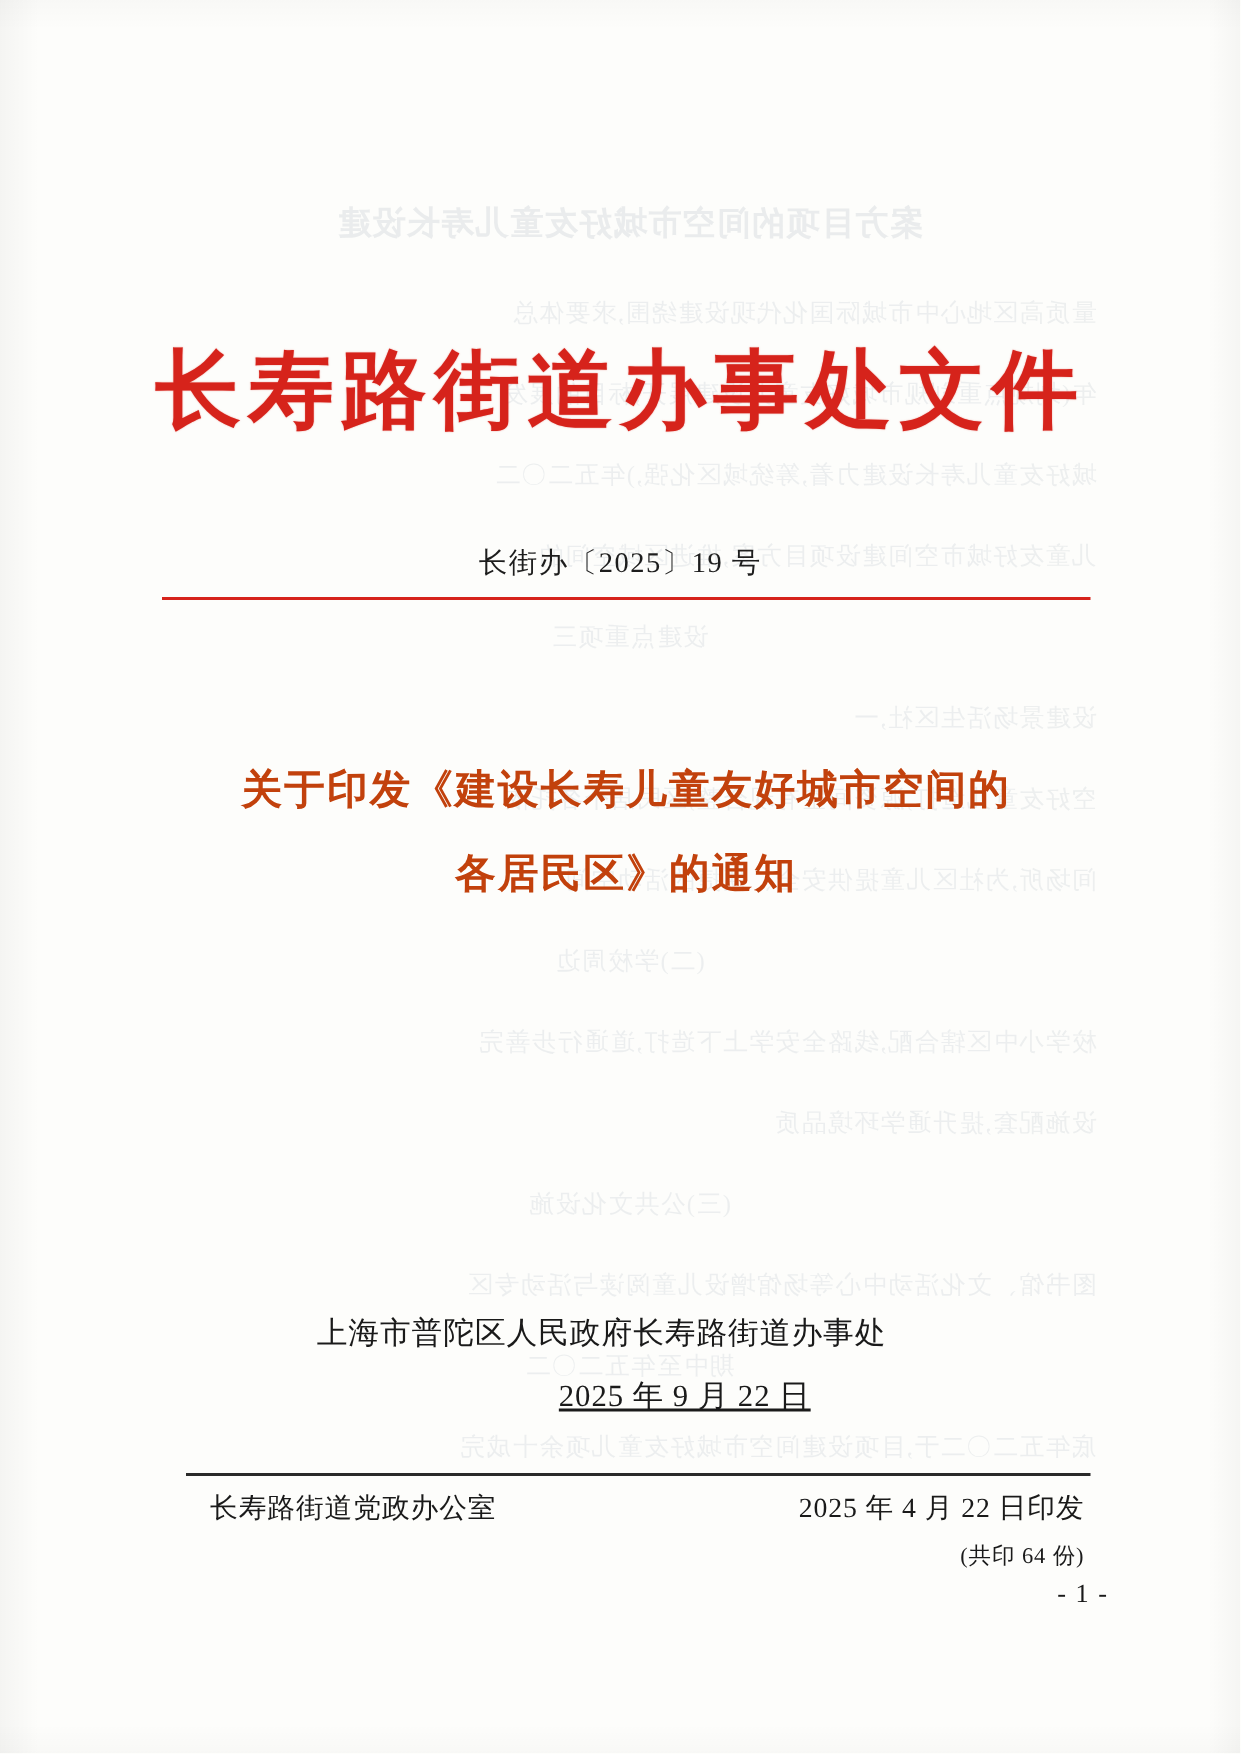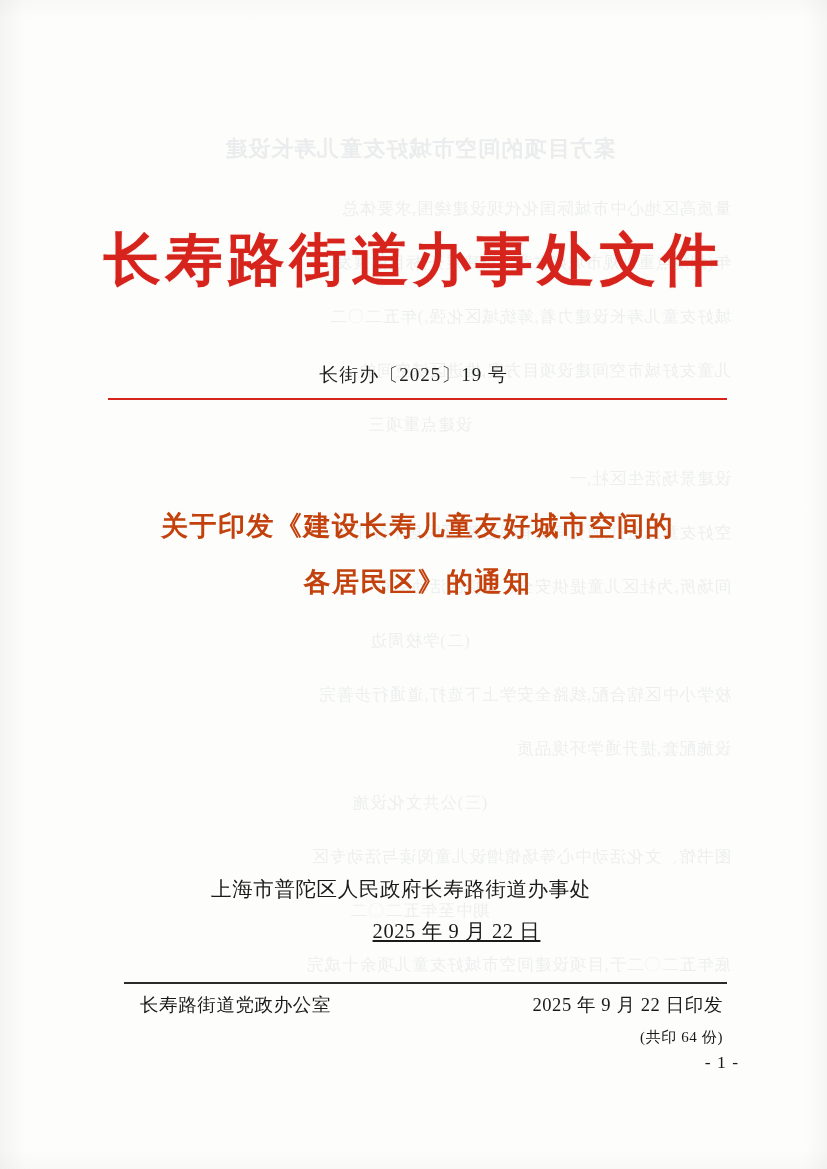--- a/index.html
+++ b/index.html
@@ -213,18 +213,18 @@
 
 
   <div class="signature">
     <div class="sig-org">上海市普陀区人民政府长寿路街道办事处</div>
     <div class="sig-date">2025 年 9 月 22 日</div>
   </div>
 
   <div class="footer-rule"></div>
   <div class="footer-row">
     <span>长寿路街道党政办公室</span>
-    <span>2025 年 9 月 22 日印发</span>
+    <span>2025 年 4 月 22 日印发</span>
   </div>
   <div class="copies">(共印 64 份)</div>
   <div class="page-num">- 1 -</div>
 
 </div>
 
 </body></html>

